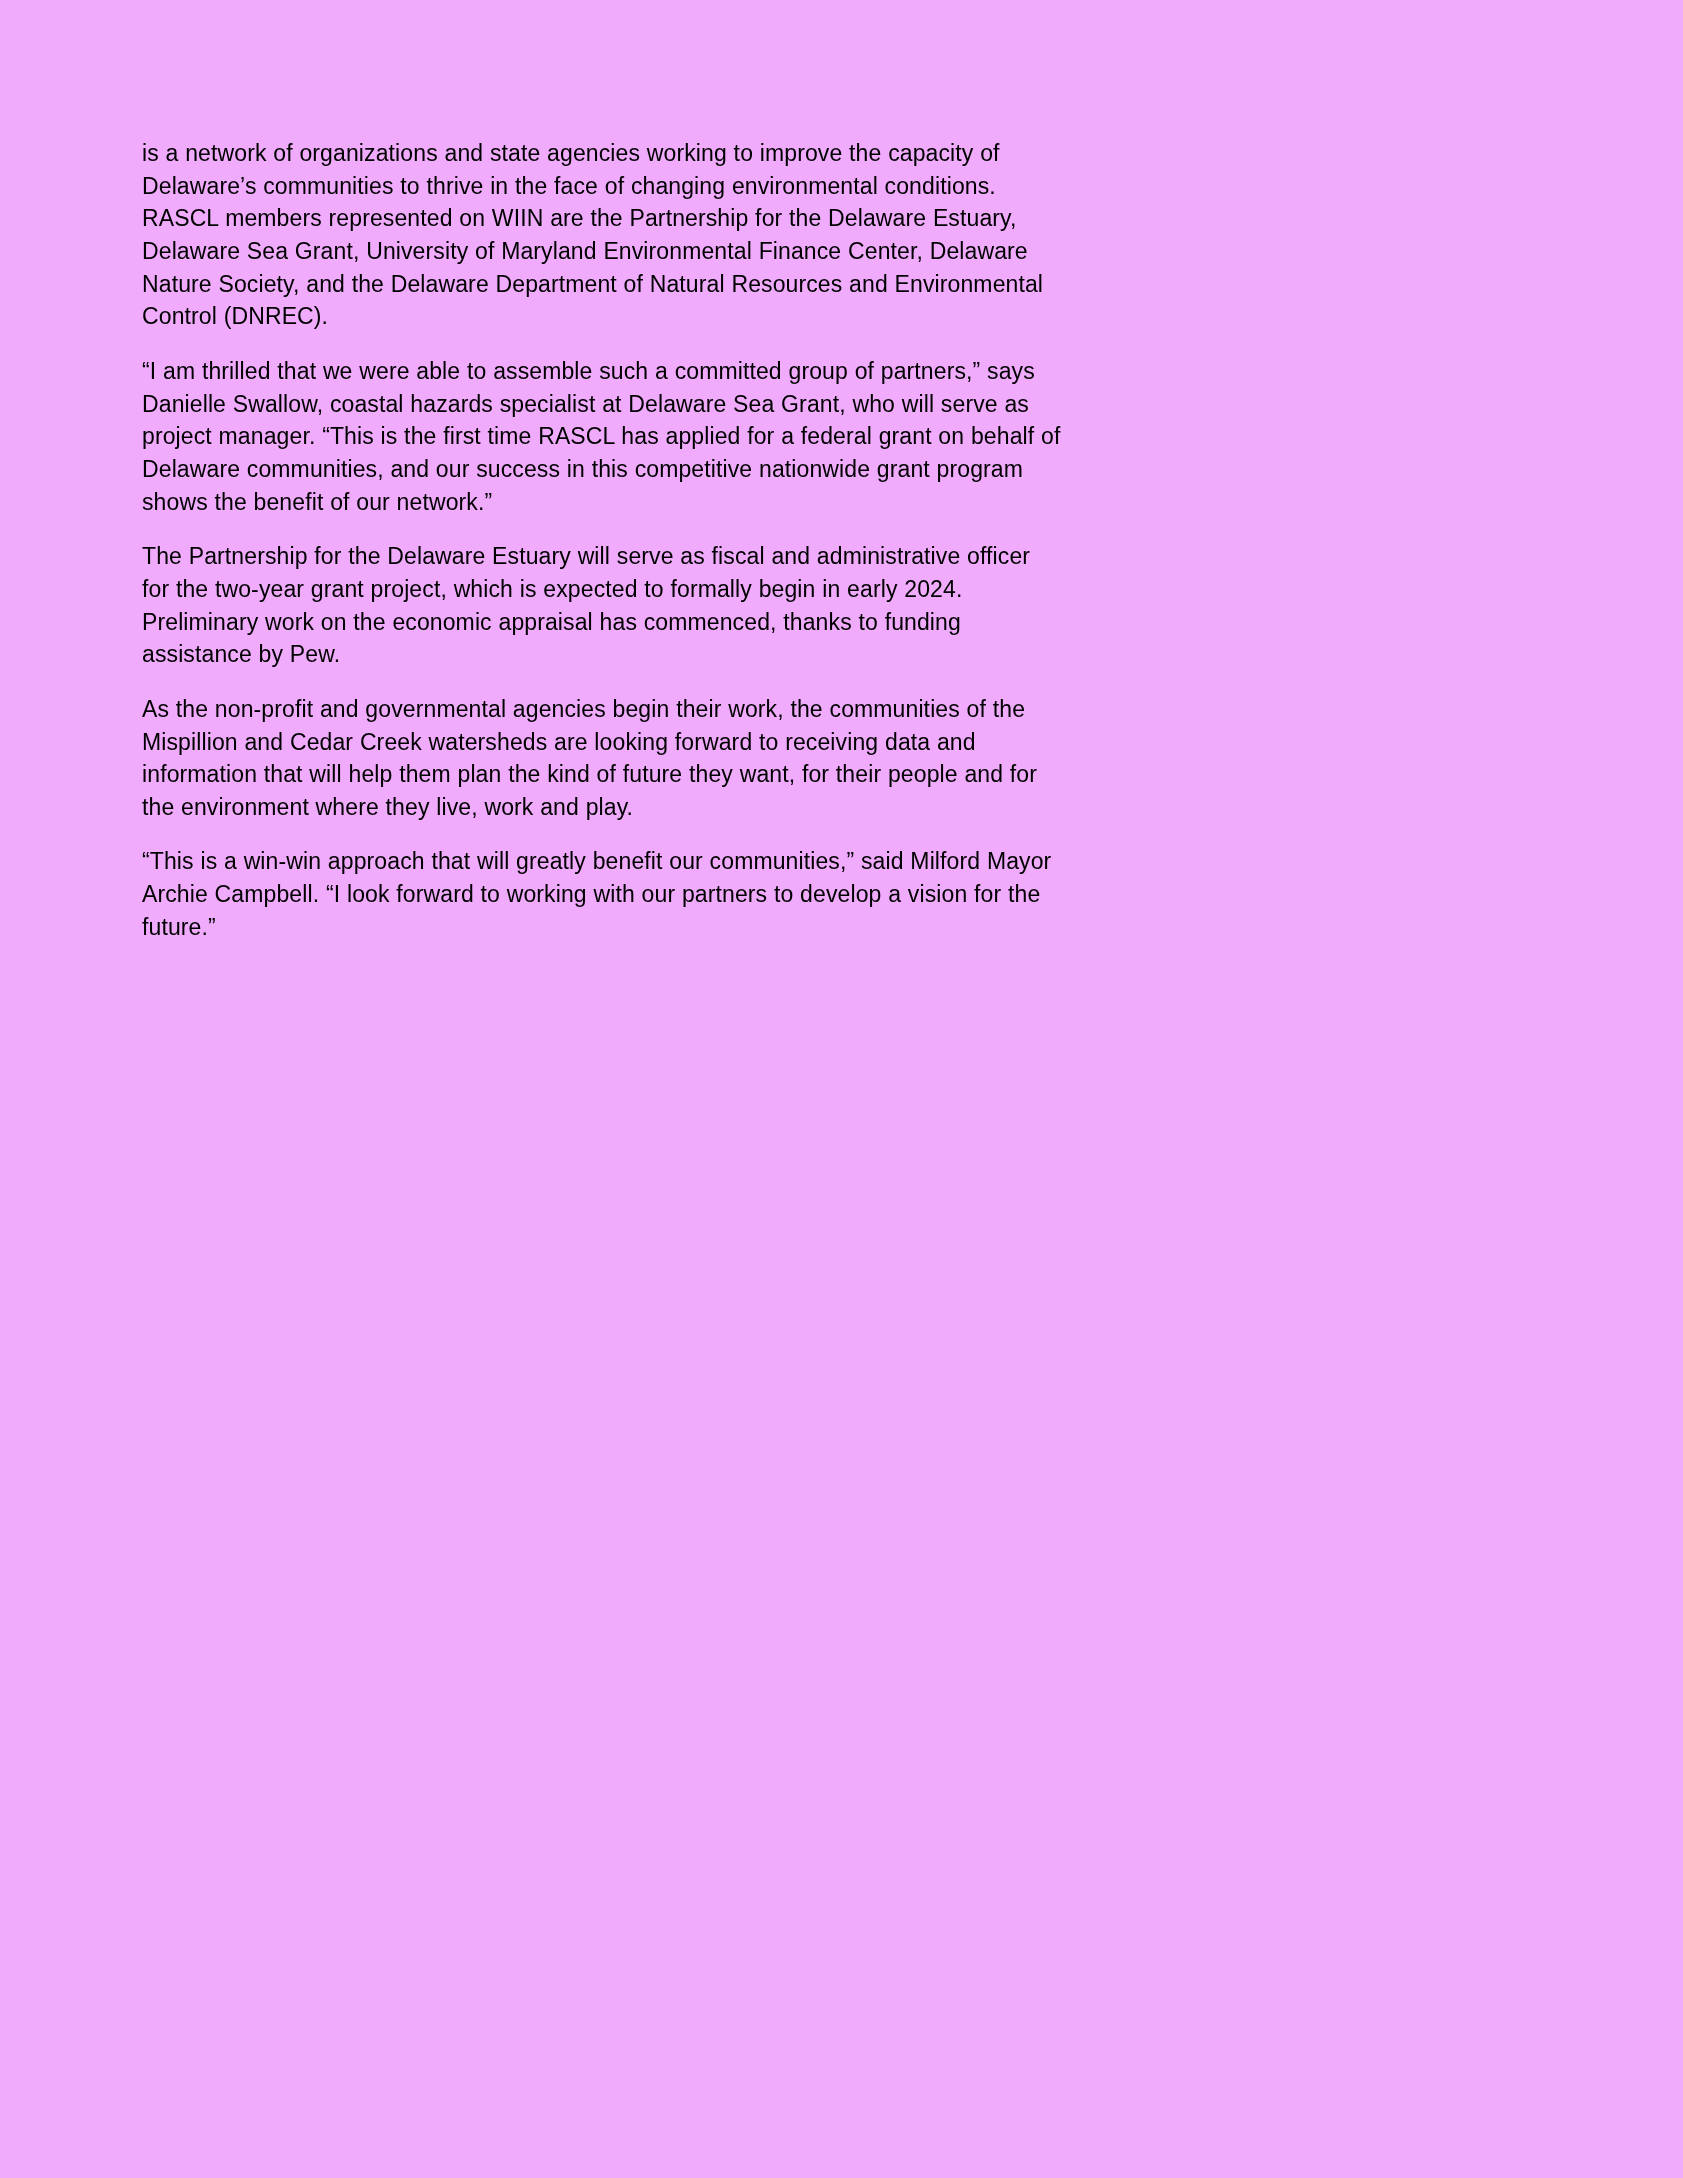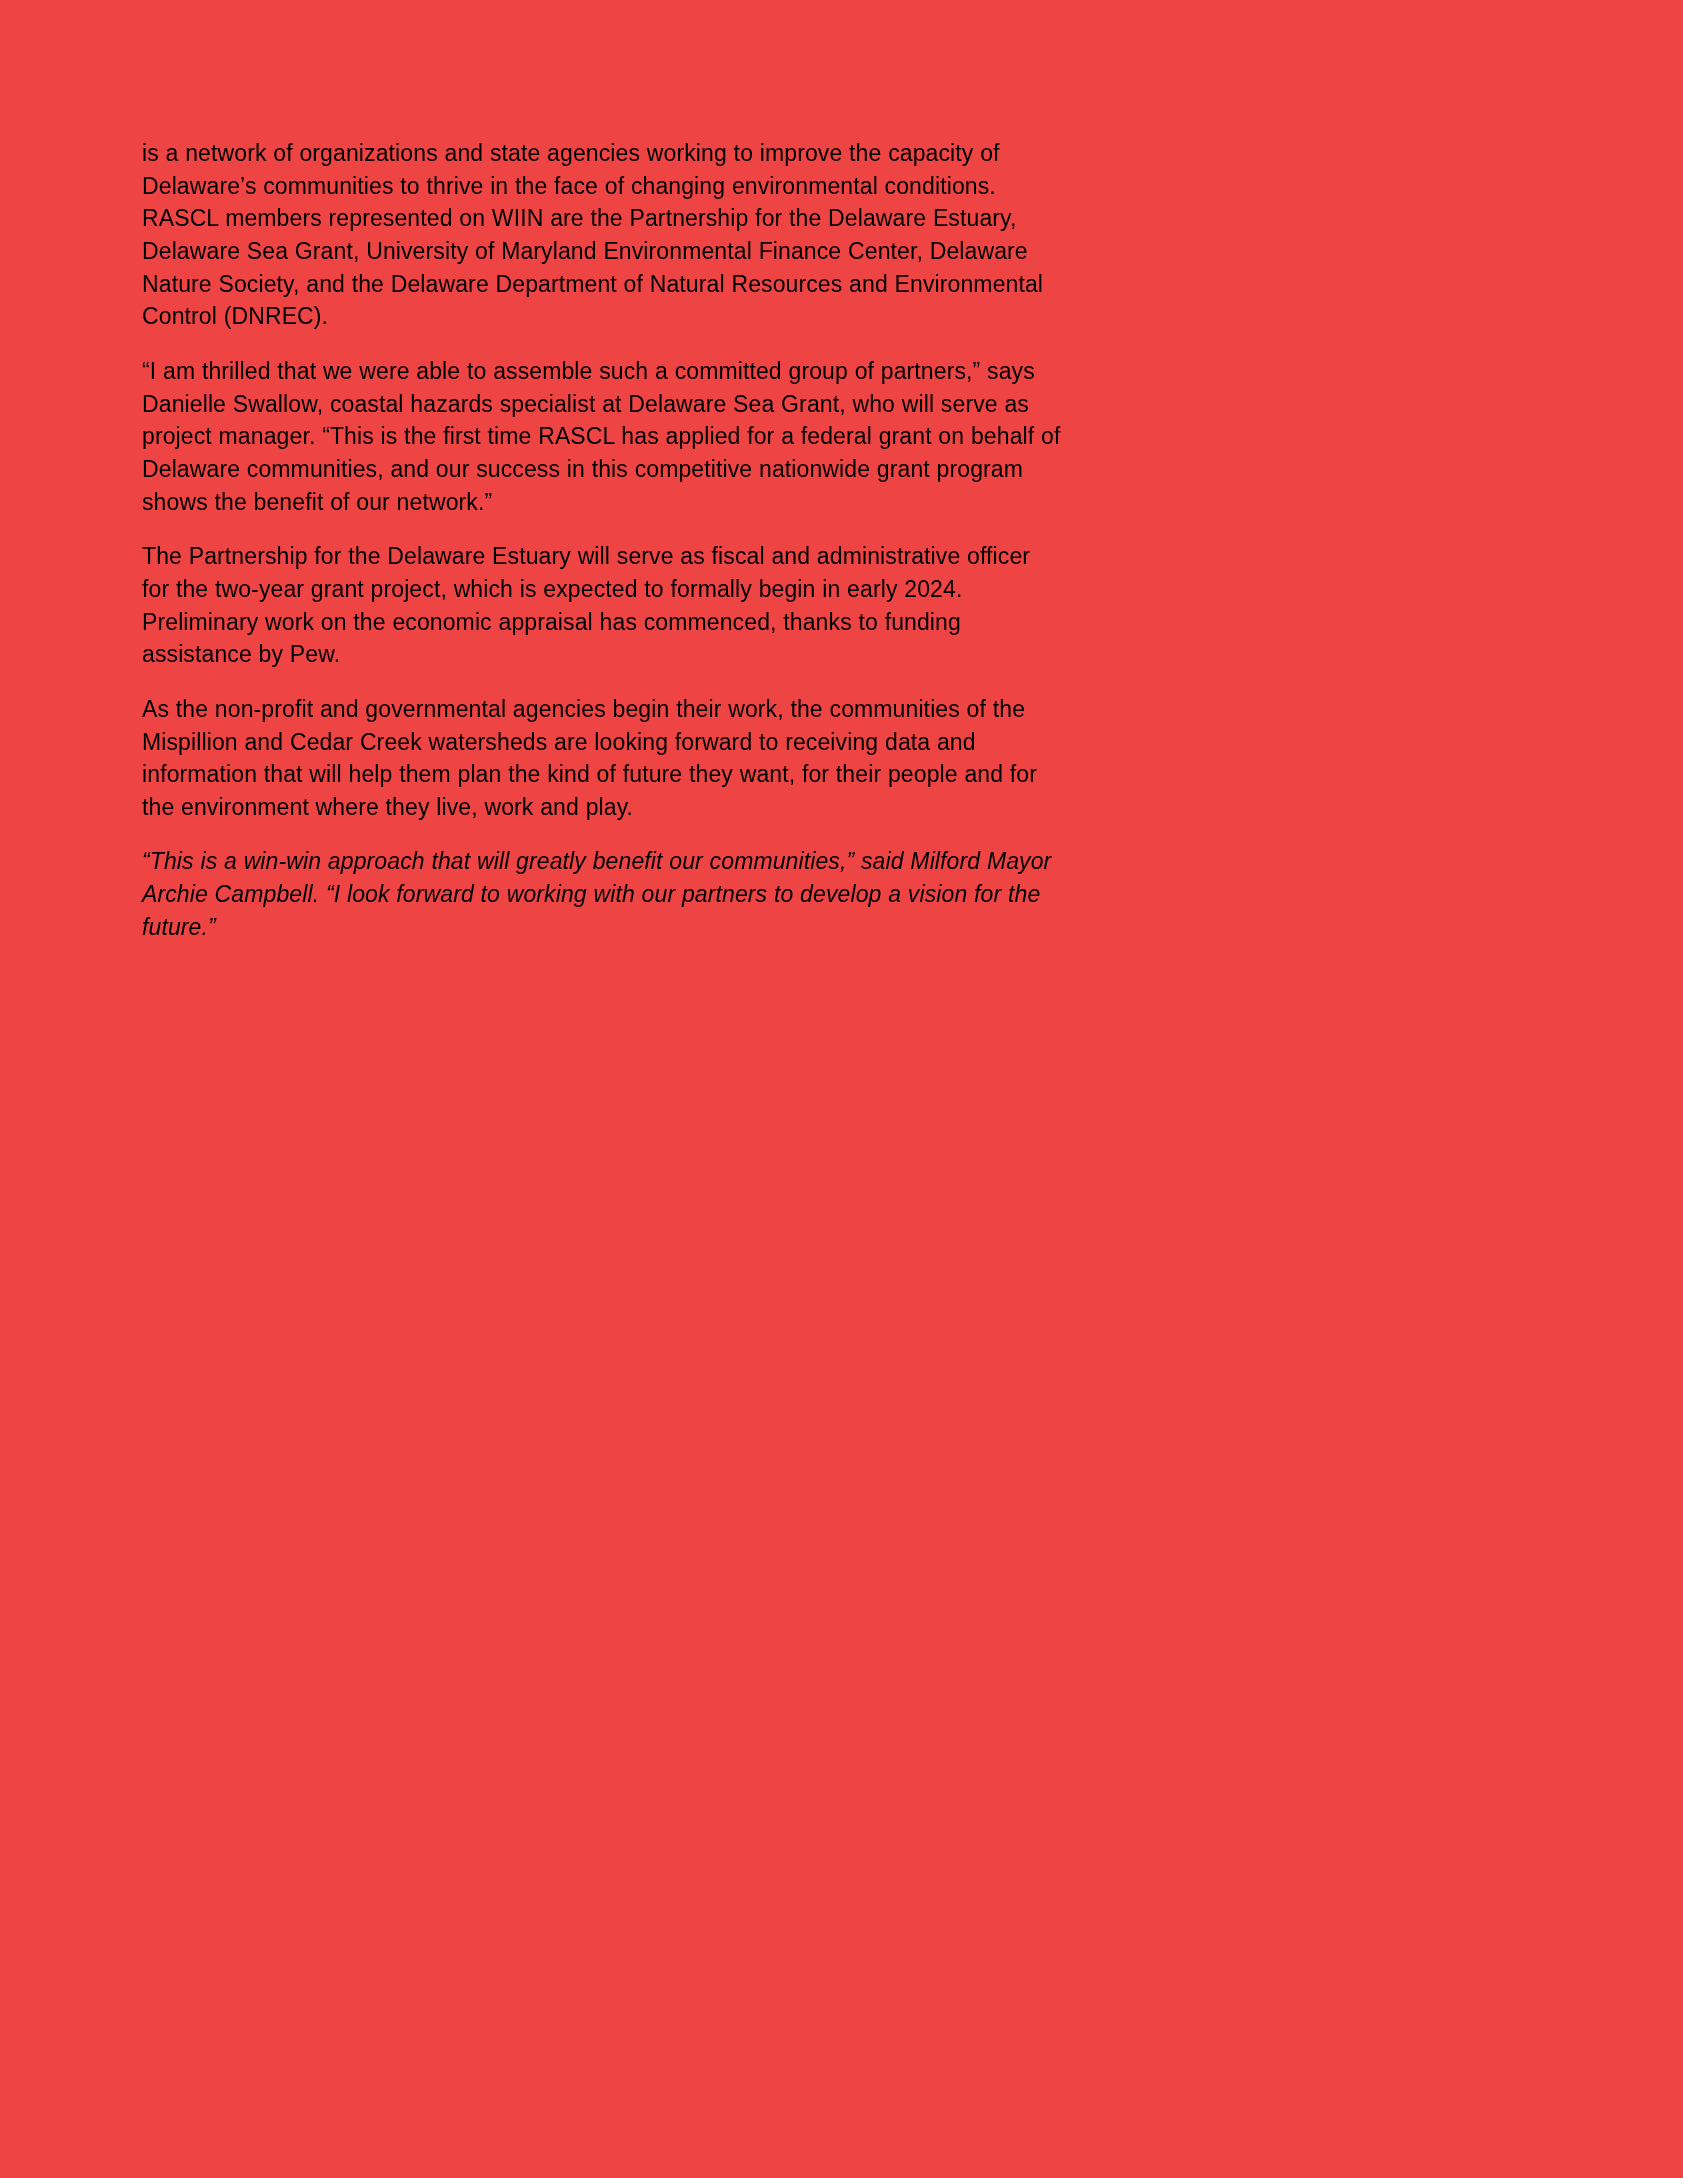--- a/index.html
+++ b/index.html
@@ -12,21 +12,21 @@
     width: 1683px;
     height: 2178px;
     font-family: "Liberation Sans", sans-serif;
     color: #000000;
     -webkit-font-smoothing: antialiased;
   }
   .page {
     position: relative;
     width: 1683px;
     height: 2178px;
-    background: #ef4444;
+    background: #f0abfc;
     box-sizing: border-box;
     overflow: hidden;
   }
   .content {
     position: absolute;
     left: 142px;
     top: 137px;
     width: 921px;
   }
   .para {
@@ -36,21 +36,20 @@
     color: #000000;
     margin: 0 0 22px 0;
     text-align: left;
     letter-spacing: 0.005em;
     word-spacing: 0.01em;
     white-space: pre-wrap;
     hyphens: none;
   }
   .para:last-child {
     margin-bottom: 8px;
-    font-style: italic;
   }
 </style>
 </head>
 <body>
 
 <div class="page">
   <div class="content">
 
     <p class="para">is a network of organizations and state agencies working to improve the capacity of Delaware’s communities to thrive in the face of changing environmental conditions. RASCL members represented on WIIN are the Partnership for the Delaware Estuary, Delaware Sea Grant, University of Maryland Environmental Finance Center, Delaware Nature Society, and the Delaware Department of Natural Resources and Environmental Control (DNREC).</p>
 

